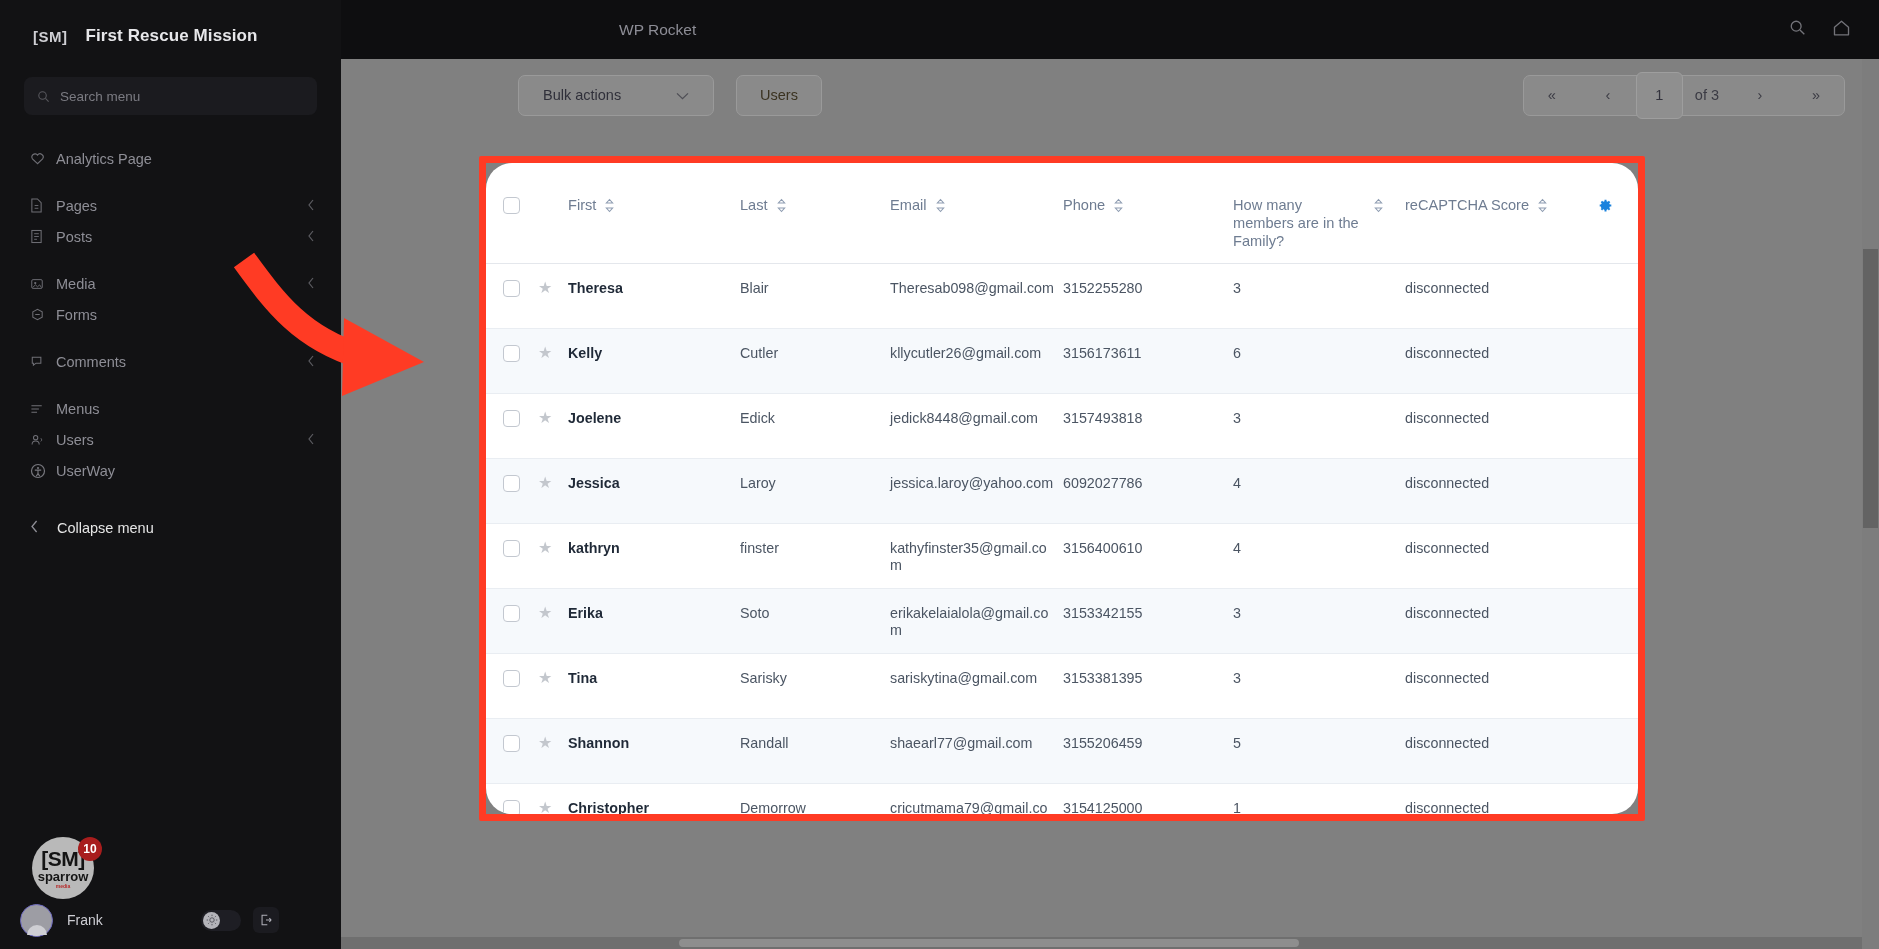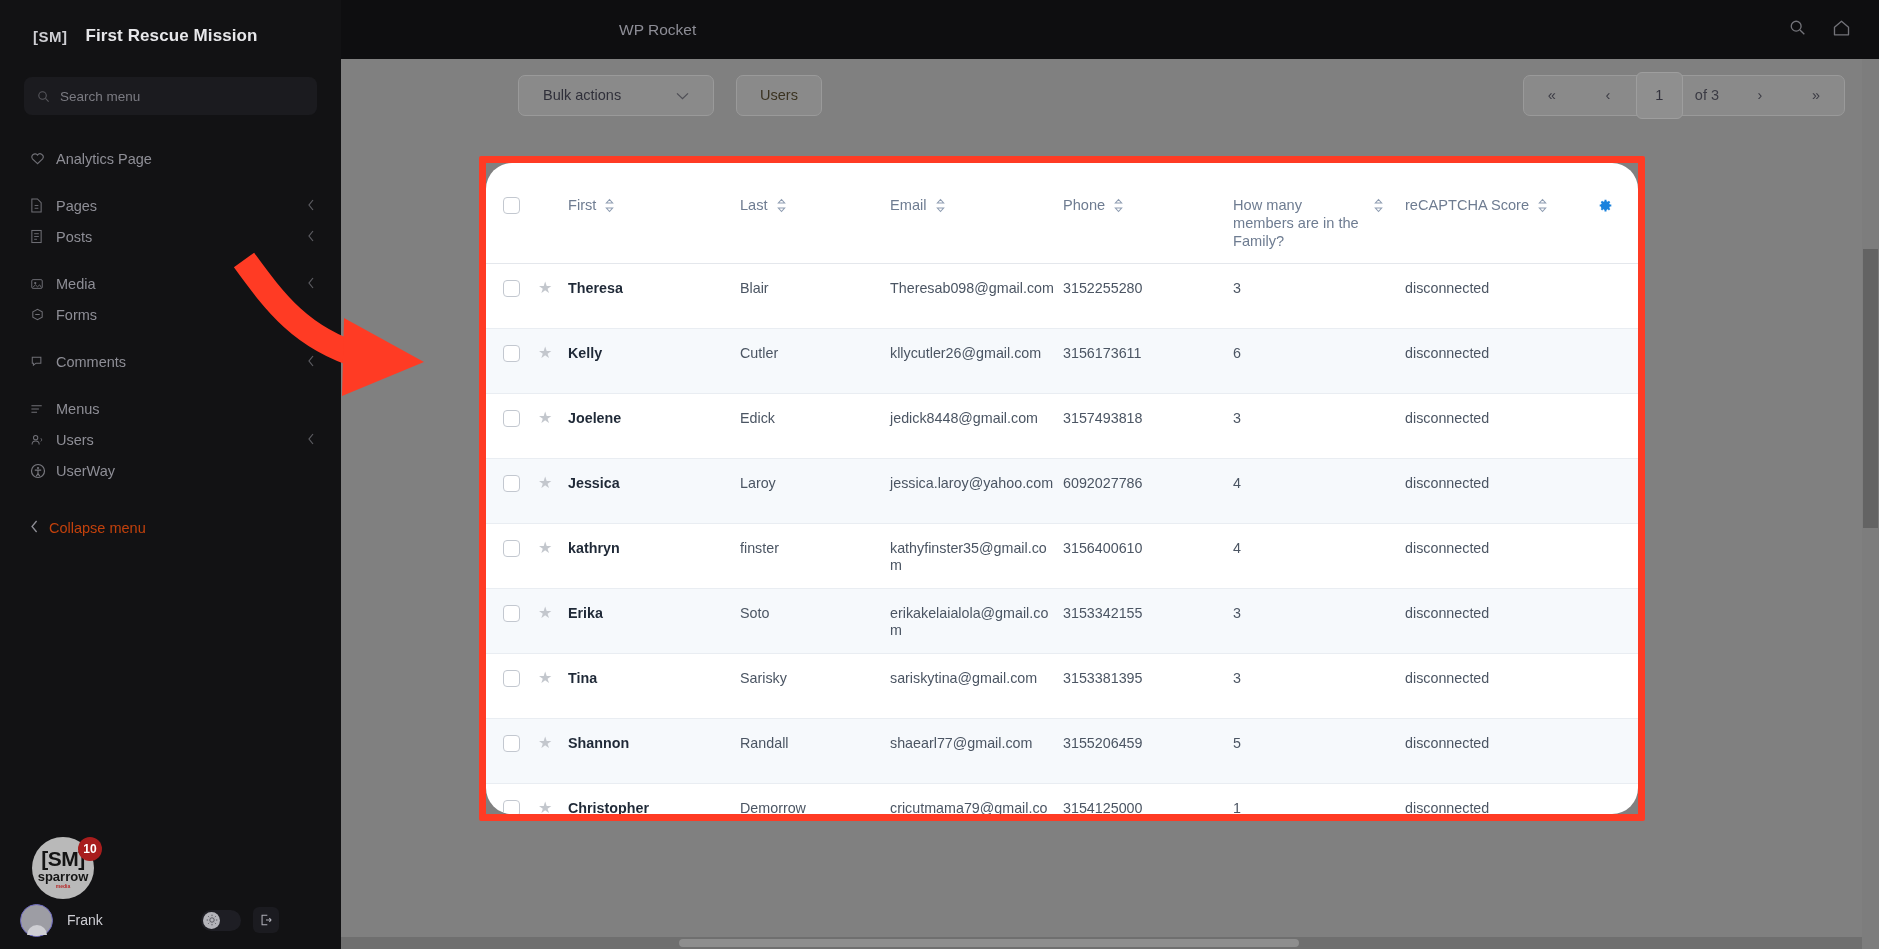--- a/index.html
+++ b/index.html
@@ -38,21 +38,21 @@
   .nav-group { padding: 8px 0; }
   .nav-item {
     display: flex; align-items: center; height: 31px; padding: 0 26px 0 30px;
     color: #8e8e96; font-size: 14.5px; cursor: pointer; position: relative;
   }
   .nav-ico { width: 18px; flex: 0 0 18px; display: flex; align-items: center; justify-content: flex-start; opacity: .75; }
   .nav-label { margin-left: 8px; white-space: nowrap; }
   .chev-r { margin-left: auto; opacity: .6; }
 
   .collapse-row {
-    display: flex; align-items: center; gap: 10px; color: #c2410c;
+    display: flex; align-items: center; gap: 18px; color: #e5e5e5;
     font-size: 14.5px; padding: 0 30px; height: 32px; margin-top: 18px; cursor: pointer;
   }
 
   
   .sm-logo {
     position: absolute; left: 32px; bottom: 50px; width: 62px; height: 62px;
     border-radius: 50%; background: #b9b9b9; overflow: hidden;
     display: flex; flex-direction: column; align-items: center; justify-content: center;
   }
   .sm-logo .l1 { font-size: 21px; font-weight: 800; color: #141414; letter-spacing: -0.5px; line-height: 1; }

